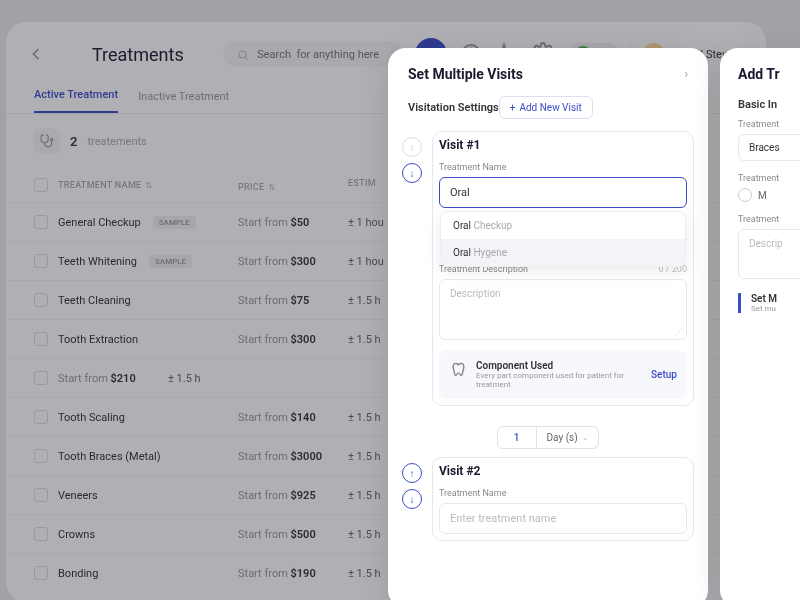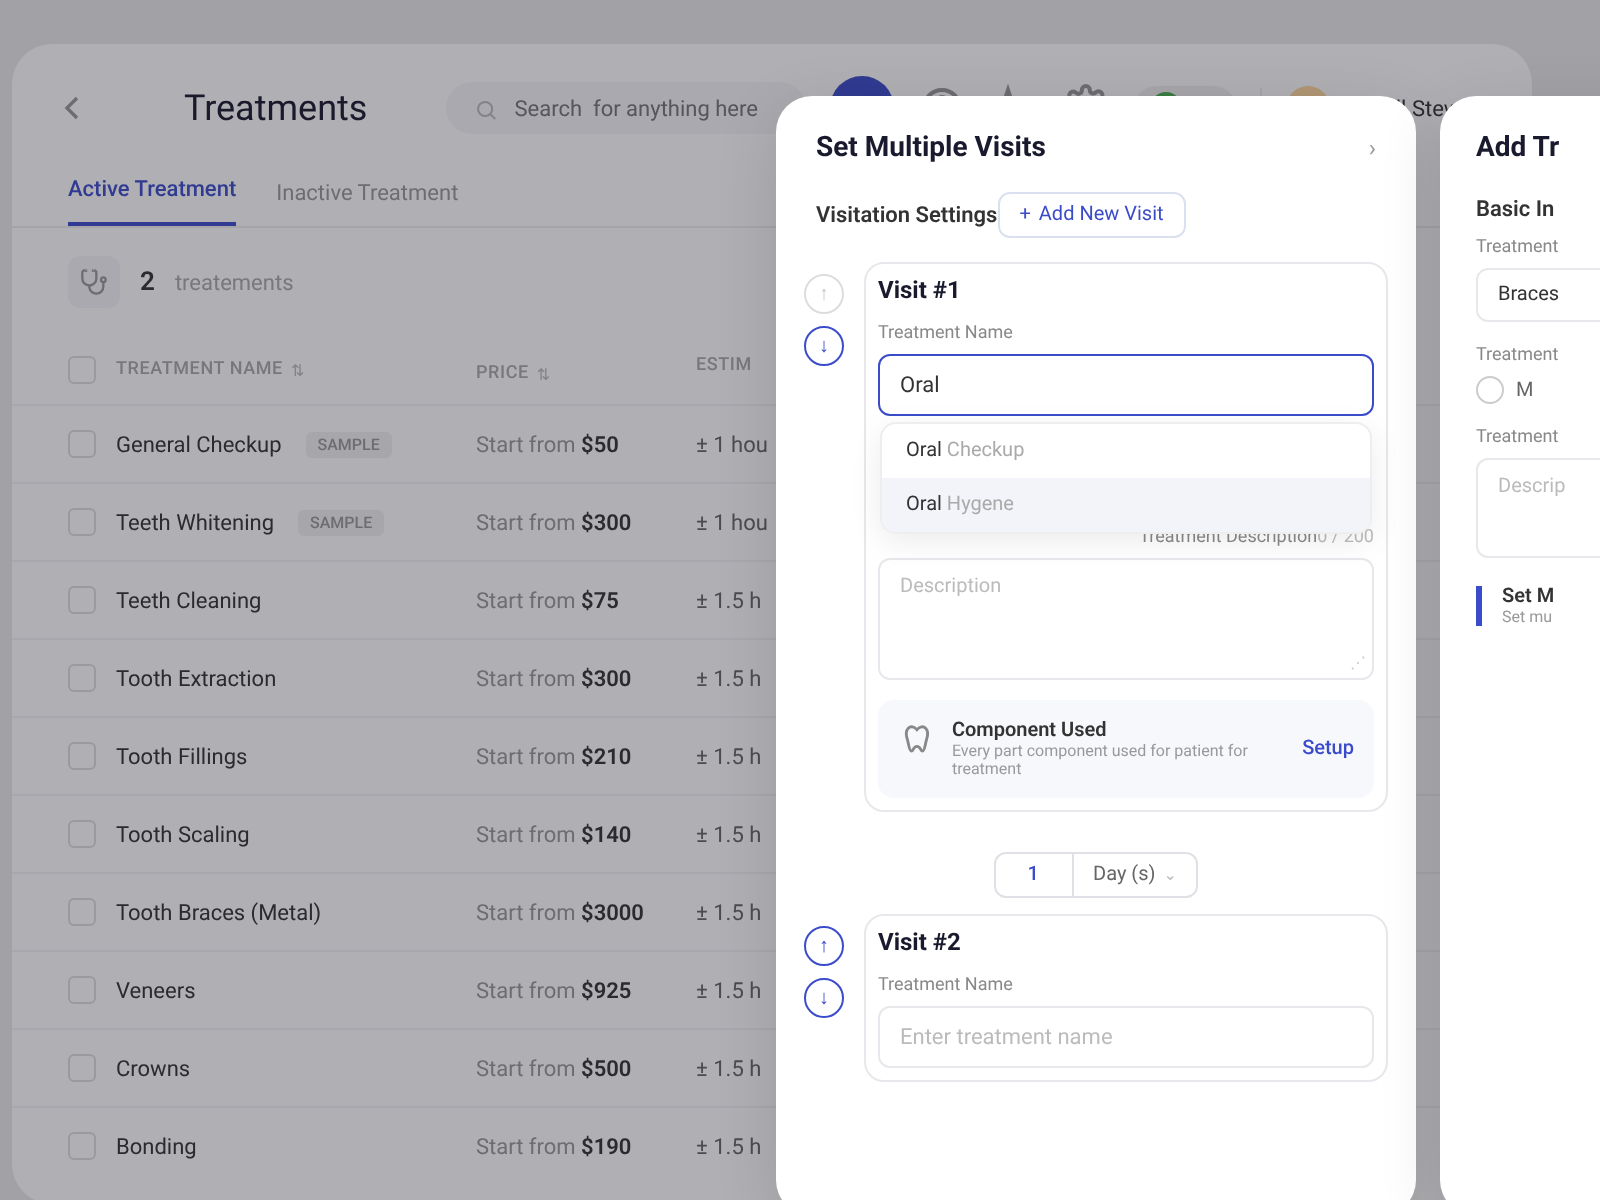--- a/index.html
+++ b/index.html
@@ -53,21 +53,21 @@
 .arrow-btn.disabled{border-color:#ddd;color:#ccc;}
 .visit-card{flex:1;border:1px solid #e8e8ec;border-radius:10px;padding:6px;}
 .visit-title{font-size:12px;font-weight:700;color:#1a1a2e;margin-bottom:10px;}
 .field-label{font-size:9px;color:#888;margin-bottom:5px;}
 .input-box{border:1.5px solid #3b4cca;border-radius:6px;padding:8px 10px;font-size:11px;color:#333;position:relative;}
 .dropdown{position:absolute;top:calc(100% + 4px);left:0;right:0;background:#fff;border:1px solid #eee;border-radius:8px;box-shadow:0 4px 16px rgba(0,0,0,0.08);overflow:hidden;z-index:10;}
 .dropdown-item{padding:8px 12px;font-size:10px;}
 .dropdown-item .match{color:#333;}
 .dropdown-item .rest{color:#aaa;}
 .dropdown-item.active{background:#f3f4fa;}
-.desc-header{display:flex;justify-content:flex-end;align-items:center;margin-top:56px;margin-bottom:5px;}
+.desc-header{display:flex;justify-content:space-between;align-items:center;margin-top:56px;margin-bottom:5px;}
 .char-count{font-size:9px;color:#bbb;}
 .textarea{border:1px solid #e8e8ec;border-radius:6px;padding:8px 10px;font-size:10px;color:#bbb;height:61px;resize:none;width:100%;position:relative;}
 .resize-handle{position:absolute;bottom:3px;right:3px;color:#ccc;font-size:8px;}
 .component-row{display:flex;align-items:center;justify-content:space-between;background:#f7f8fc;border-radius:8px;padding:10px;margin-top:10px;}
 .comp-left{display:flex;gap:8px;}
 .comp-icon{width:20px;height:20px;color:#888;}
 .comp-title{font-size:10px;font-weight:600;color:#333;}
 .comp-desc{font-size:8px;color:#999;}
 .setup-link{font-size:10px;color:#3b4cca;font-weight:500;}
 .day-selector{display:flex;align-items:center;justify-content:center;gap:0;padding:8px 0;}
@@ -218,23 +218,20 @@
         </div>
         <div class="col-price">
           <span class="price-text">Start from <b>$300</b></span>
         </div>
         <div class="col-est"><span class="est-text">± 1.5 h</span></div>
       </div>
       <div class="table-row">
         <div class="col-check">
           <div class="checkbox"></div>
         </div>
-        <div class="col-name">
-          <span class="treatment-name">Tooth Fillings</span>
-        </div>
         <div class="col-price">
           <span class="price-text">Start from <b>$210</b></span>
         </div>
         <div class="col-est"><span class="est-text">± 1.5 h</span></div>
       </div>
       <div class="table-row">
         <div class="col-check">
           <div class="checkbox"></div>
         </div>
         <div class="col-name">

